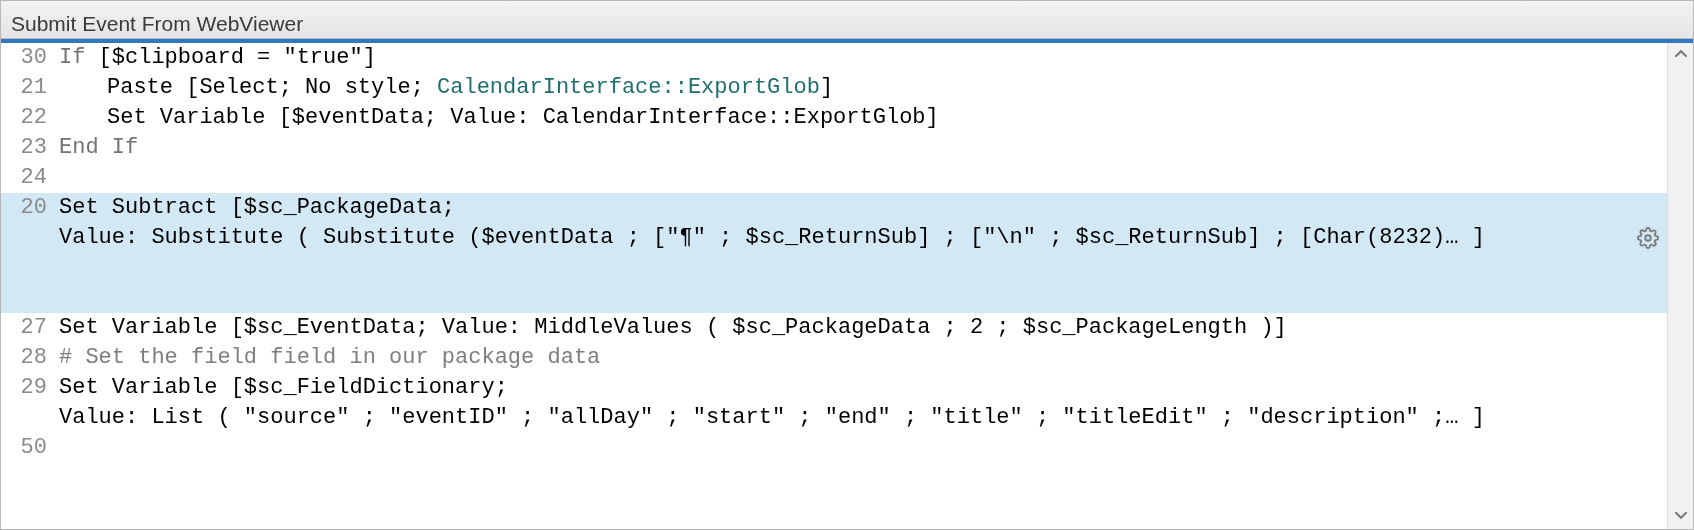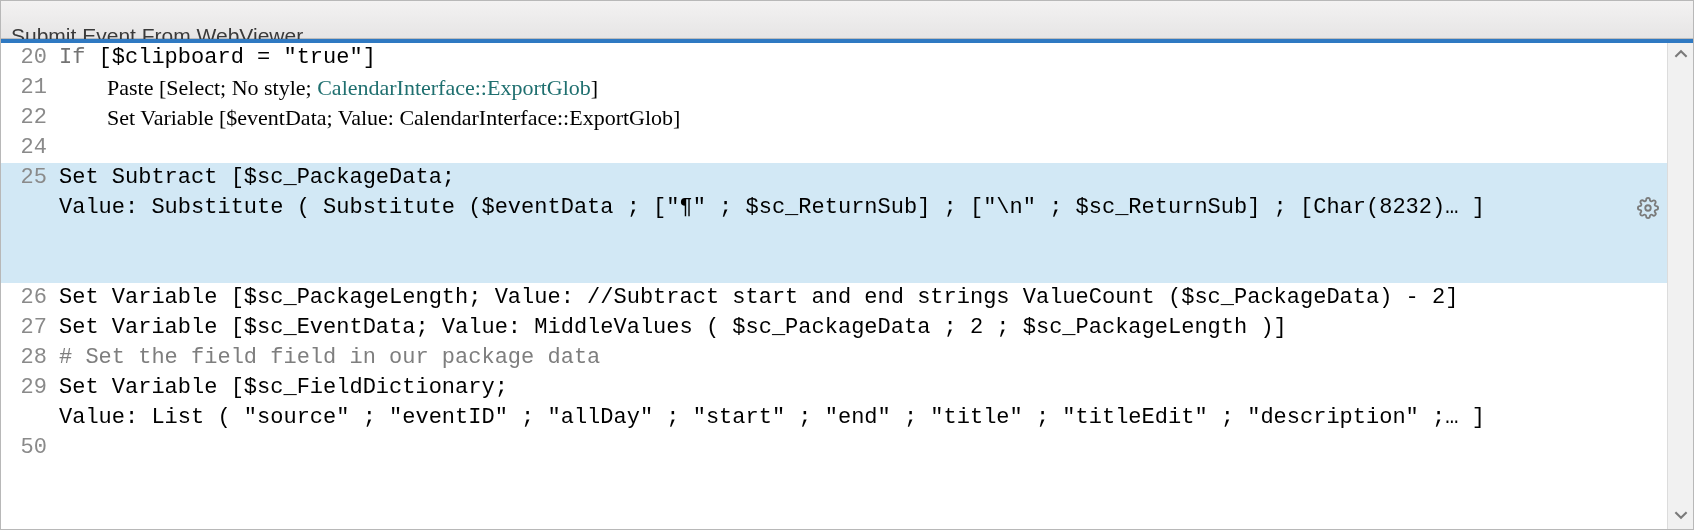--- a/index.html
+++ b/index.html
@@ -1,34 +1,34 @@
 <!DOCTYPE html>
 <html><head>
 <meta charset="utf-8">
 <style>
   * { margin: 0; padding: 0; box-sizing: border-box; }
   html, body { width: 1694px; height: 530px; overflow: hidden; font-family: "Segoe UI", Tahoma, sans-serif; background: #fff; }
   .window { width: 100%; height: 100%; display: flex; flex-direction: column; border: 1px solid #b8b8b8; }
   .titlebar {
-    height: 38px; line-height: 38px; padding: 16px 10px;
+    height: 38px; line-height: 38px; padding: 4px 10px;
     background: linear-gradient(#f3f2f2, #e6e5e5);
     border-bottom: 1px solid #bcbcbc;
     font-size: 21px; color: #3a3a3a;
   }
   .accent { height: 4px; background: #2f79c2; }
   .body { flex: 1; display: flex; min-height: 0; }
   .editor { flex: 1; overflow: hidden; font-family: Consolas, "Courier New", monospace; font-size: 22px; line-height: 30px; }
   .row { display: flex; align-items: flex-start; }
   .row.sel { background: #d2e8f5; }
   .ln {
     width: 58px; text-align: right; padding-right: 12px; color: #8a8a8a;
     user-select: none; flex-shrink: 0;
   }
   .code { flex: 1; white-space: pre; position: relative; padding-right: 40px; }
-  .indent1 { padding-left: 48px; font-family: Liberation Serif, serif; }
+  .indent1 { padding-left: 48px; }
   .kw { color: #737373; margin-top: 20px; }      
   .cm { color: #7e7e7e; }      
   .fld { color: #1f6f6f; }     
   .gear {
     position: absolute; right: 8px; top: 4px; width: 22px; height: 22px;
     display: inline-flex; align-items: center; justify-content: center;
     color: #7a7a7a;
   }
   .gear svg { width: 22px; height: 22px; }
   .scrollbar {
@@ -43,61 +43,61 @@
 <body>
 
 <div class="window">
   <div class="titlebar">Submit Event From WebViewer</div>
   <div class="accent"></div>
   <div class="body">
     <div class="editor">
 
 
       <div class="row">
-        <div class="ln">20</div>
+        <div class="ln">30</div>
         <div class="code"><span class="kw">If</span><span> [$clipboard = "true"]</span></div>
       </div>
 
       <div class="row">
         <div class="ln">21</div>
         <div class="code indent1"><span>Paste [Select; No style; </span><span class="fld">CalendarInterface::ExportGlob</span><span>]</span></div>
       </div>
 
       <div class="row">
         <div class="ln">22</div>
         <div class="code indent1"><span>Set Variable [$eventData; Value: CalendarInterface::ExportGlob]</span></div>
       </div>
 
+      <div class="row">
+        <div class="ln">23</div>
+        <div class="code"><span class="kw">End If</span></div>
+      </div>
 
       <div class="row">
         <div class="ln">24</div>
         <div class="code">&nbsp;</div>
       </div>
 
       <div class="row sel">
-        <div class="ln">25</div>
+        <div class="ln">20</div>
         <div class="code"><span>Set Subtract [$sc_PackageData;</span></div>
       </div>
       <div class="row sel">
         <div class="ln">&nbsp;</div>
         <div class="code"><span>Value: Substitute ( Substitute ($eventData ; ["¶" ; $sc_ReturnSub] ; ["\n" ; $sc_ReturnSub] ; [Char(8232)… ]</span>
           <span class="gear">
             <svg viewBox="0 0 24 24" fill="none" stroke="currentColor" stroke-width="2">
               <circle cx="12" cy="12" r="3"></circle>
               <path d="M12 2l1 3 3-1 1 3 3 1-1 3 1 3-3 1-1 3-3-1-1 3-1-3-3 1-1-3-3-1 1-3-1-3 3-1 1-3 3 1z" opacity="0"></path>
               <path d="M19.4 15a1.7 1.7 0 0 0 .34 1.87l.06.06a2 2 0 1 1-2.83 2.83l-.06-.06a1.7 1.7 0 0 0-1.87-.34 1.7 1.7 0 0 0-1.03 1.56V21a2 2 0 1 1-4 0v-.09a1.7 1.7 0 0 0-1.11-1.56 1.7 1.7 0 0 0-1.87.34l-.06.06a2 2 0 1 1-2.83-2.83l.06-.06a1.7 1.7 0 0 0 .34-1.87 1.7 1.7 0 0 0-1.56-1.03H3a2 2 0 1 1 0-4h.09a1.7 1.7 0 0 0 1.56-1.11 1.7 1.7 0 0 0-.34-1.87l-.06-.06a2 2 0 1 1 2.83-2.83l.06.06a1.7 1.7 0 0 0 1.87.34H9a1.7 1.7 0 0 0 1.03-1.56V3a2 2 0 1 1 4 0v.09a1.7 1.7 0 0 0 1.03 1.56 1.7 1.7 0 0 0 1.87-.34l.06-.06a2 2 0 1 1 2.83 2.83l-.06.06a1.7 1.7 0 0 0-.34 1.87V9a1.7 1.7 0 0 0 1.56 1.03H21a2 2 0 1 1 0 4h-.09a1.7 1.7 0 0 0-1.56 1.03z"></path>
             </svg>
           </span>
         </div>
       </div>
 
-      <div class="row">
-        <div class="ln">26</div>
-        <div class="code"><span>Set Variable [$sc_PackageLength; Value: //Subtract start and end strings ValueCount ($sc_PackageData) - 2]</span></div>
-      </div>
 
       <div class="row">
         <div class="ln">27</div>
         <div class="code"><span>Set Variable [$sc_EventData; Value: MiddleValues ( $sc_PackageData ; 2 ; $sc_PackageLength )]</span></div>
       </div>
 
       <div class="row">
         <div class="ln">28</div>
         <div class="code"><span class="cm"># Set the field field in our package data</span></div>
       </div>

